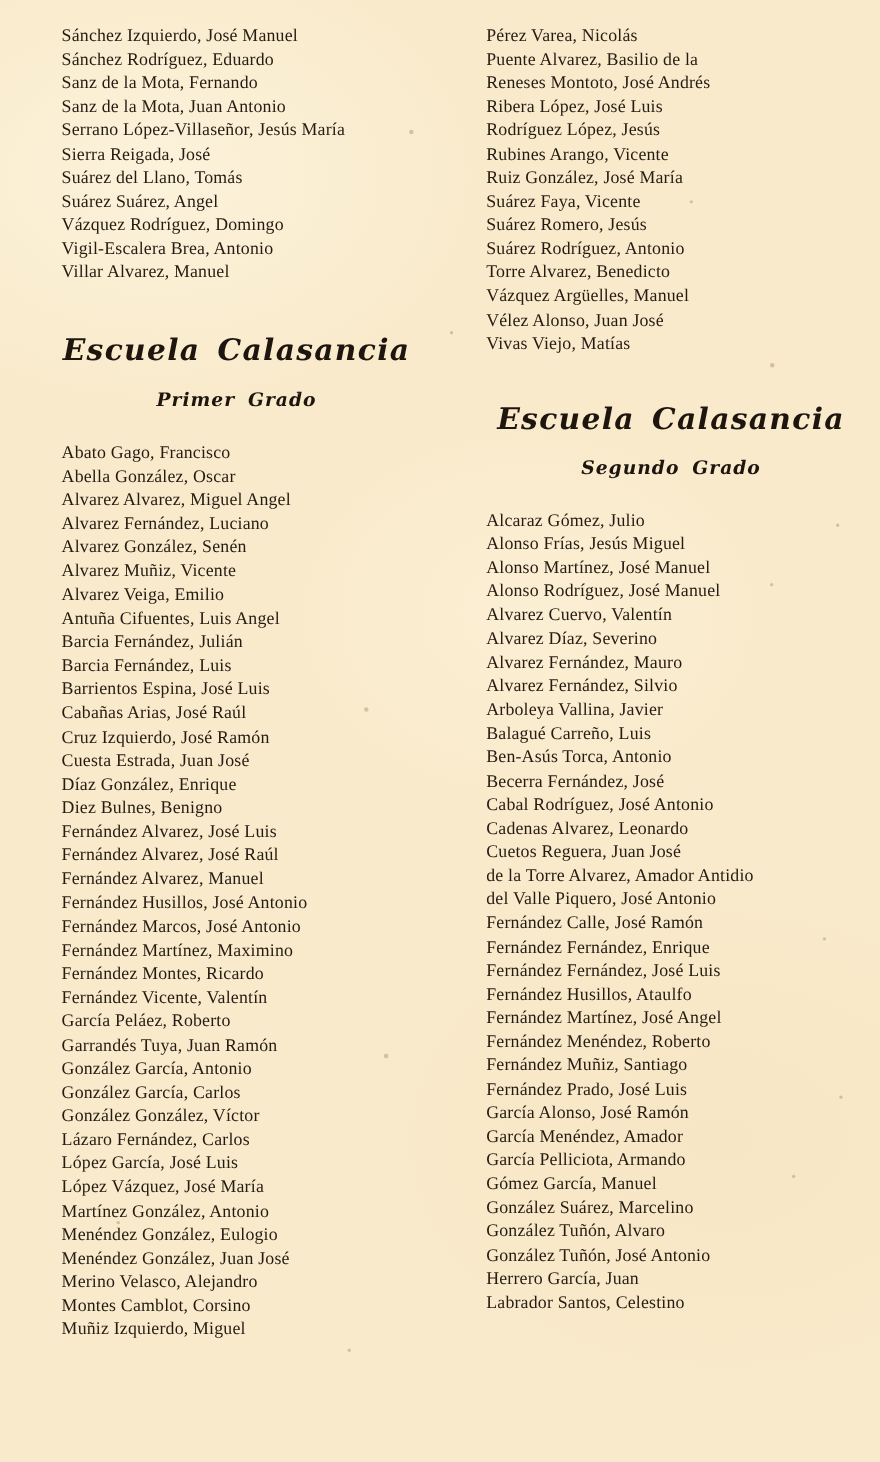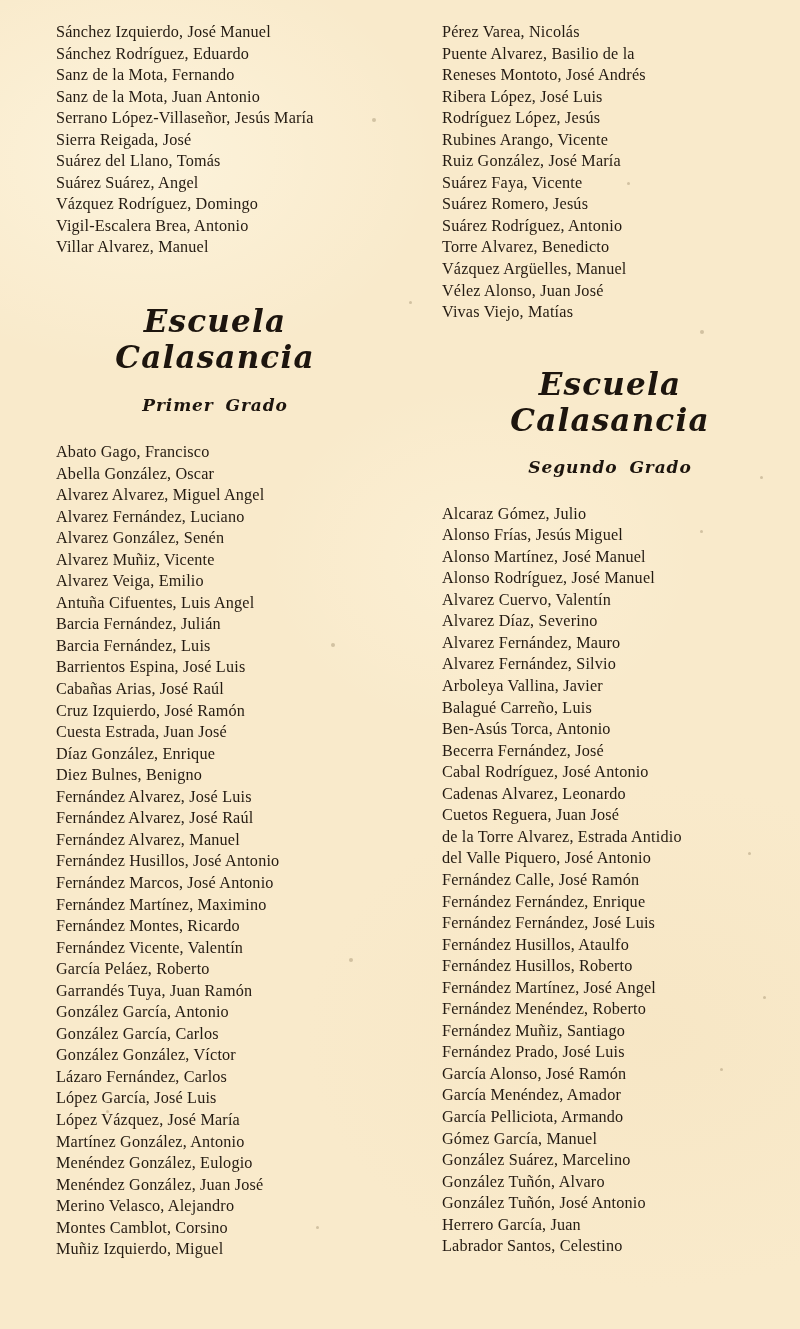--- a/index.html
+++ b/index.html
@@ -56,21 +56,21 @@
   }
 
   .section-heading {
     text-align: center;
     font-family: "DejaVu Serif", "Liberation Serif", serif;
     font-style: italic;
     font-weight: bold;
     color: #1d150e;
   }
   .school-title {
-    font-size: 31px;
+    font-size: 27px;
     letter-spacing: 1.2px;
     word-spacing: 5px;
   }
   .grade-title {
     font-size: 17px;
     letter-spacing: 0.9px;
     word-spacing: 5px;
   }
 
   
@@ -202,27 +202,26 @@
         <li>Alvarez Díaz, Severino</li>
         <li>Alvarez Fernández, Mauro</li>
         <li>Alvarez Fernández, Silvio</li>
         <li>Arboleya Vallina, Javier</li>
         <li>Balagué Carreño, Luis</li>
         <li>Ben-Asús Torca, Antonio</li>
         <li>Becerra Fernández, José</li>
         <li>Cabal Rodríguez, José Antonio</li>
         <li>Cadenas Alvarez, Leonardo</li>
         <li>Cuetos Reguera, Juan José</li>
-        <li>de la Torre Alvarez, Estrada Antidio</li>
+        <li>de la Torre Alvarez, Amador Antidio</li>
         <li>del Valle Piquero, José Antonio</li>
         <li>Fernández Calle, José Ramón</li>
         <li>Fernández Fernández, Enrique</li>
         <li>Fernández Fernández, José Luis</li>
         <li>Fernández Husillos, Ataulfo</li>
-        <li>Fernández Husillos, Roberto</li>
         <li>Fernández Martínez, José Angel</li>
         <li>Fernández Menéndez, Roberto</li>
         <li>Fernández Muñiz, Santiago</li>
         <li>Fernández Prado, José Luis</li>
         <li>García Alonso, José Ramón</li>
         <li>García Menéndez, Amador</li>
         <li>García Pelliciota, Armando</li>
         <li>Gómez García, Manuel</li>
         <li>González Suárez, Marcelino</li>
         <li>González Tuñón, Alvaro</li>

